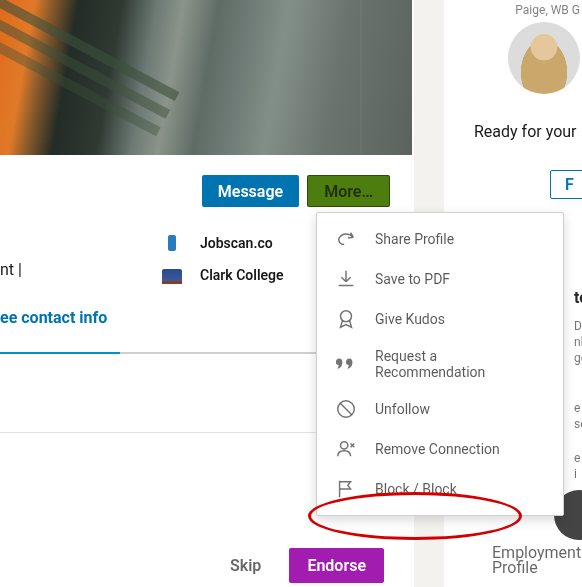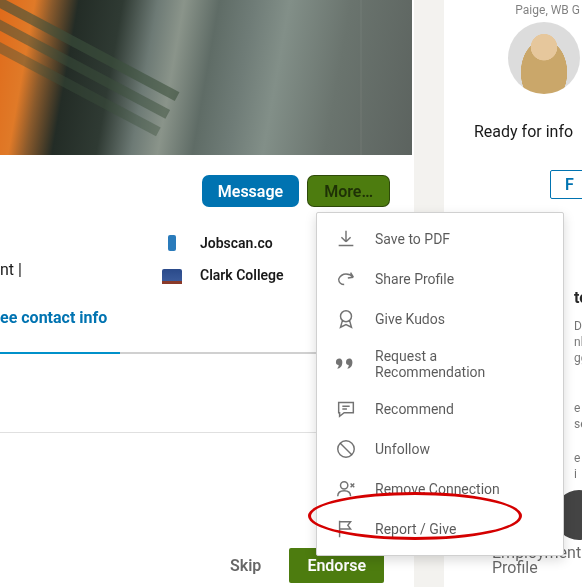--- a/index.html
+++ b/index.html
@@ -54,21 +54,21 @@
     display:flex;
     justify-content:flex-end;
     gap:8px;
     padding: 20px 24px 0 0;
   }
   .btn {
     height: 32px;
     padding: 0 16px;
     font-size: 16px;
     font-weight: 600;
-    border-radius: 7px;
+    border-radius: 2px;
     display:flex;
     align-items:center;
     cursor:pointer;
   }
   .btn-primary {
     background:#0073b1;
     color:#fff;
     border:none;
   }
   .btn-secondary {
@@ -157,21 +157,21 @@
     padding-left:20px;
   }
   .skip-btn{
     color: rgba(0,0,0,0.6);
     font-weight:600;
     font-size:16px;
     padding: 6px 12px;
     cursor:pointer;
   }
   .endorse-btn{
-    background:#4d7c0f;
+    background:#a21caf;
     color:#fff;
     font-weight:600;
     font-size:16px;
     padding: 8px 18px;
     border-radius:2px;
     cursor:pointer;
   }
 
   
   .right-col{
@@ -309,84 +309,77 @@
 
   <div class="skip-row">
     <div class="skip-btn">Skip</div>
     <div class="endorse-btn">Endorse</div>
   </div>
 </div>
 
 <div class="right-col">
   <div class="name-frag">Paige, WB G</div>
   <div class="avatar"></div>
-  <div class="ready-frag">Ready for info</div>
+  <div class="ready-frag">Ready for your</div>
   <div class="follow-frag">F</div>
   <div class="suggest-letter">to</div>
   <div class="grey-text-block" style="top:318px; white-space:pre;">De
 nk
 gg</div>
   <div class="grey-text-block" style="top:400px; white-space:pre;">e
 se</div>
   <div class="grey-text-block" style="top:450px; white-space:pre;">e
 i</div>
   <div class="avatar-small" style="top:490px;"></div>
   <div class="job-frag" style="top:545px; white-space:pre;">Employment
 Profile</div>
 </div>
 
 <div class="dropdown">
   <div class="dd-item">
     <svg viewBox="0 0 24 24">
+        <path class="dd-icon" d="M4 12c4-8 12-6 16-2l-3-5m3 5l-6 1M4 12c0 4 3 6 6 6"></path>
+      </svg>
+    <span>Share Profile</span>
+  </div>
+  <div class="dd-item">
+    <svg viewBox="0 0 24 24">
         <path class="dd-icon" d="M12 3v12m0 0l-5-5m5 5l5-5M4 19h16"></path>
       </svg>
     <span>Save to PDF</span>
-  </div>
-  <div class="dd-item">
-    <svg viewBox="0 0 24 24">
-        <path class="dd-icon" d="M4 12c4-8 12-6 16-2l-3-5m3 5l-6 1M4 12c0 4 3 6 6 6"></path>
-      </svg>
-    <span>Share Profile</span>
   </div>
   <div class="dd-item">
     <svg viewBox="0 0 24 24">
         <circle class="dd-icon" cx="12" cy="9" r="6"></circle>
         <path class="dd-icon" d="M8 14l-2 7 6-3 6 3-2-7"></path>
       </svg>
     <span>Give Kudos</span>
   </div>
   <div class="dd-item">
     <svg viewBox="0 0 24 24">
         <path class="dd-icon-fill" d="M5 6a4 4 0 0 0-4 4c0 2 1 3 3 3-0 3-2 4-2 4 4 0 6-3 6-7 0-2-1-4-3-4zM16 6a4 4 0 0 0-4 4c0 2 1 3 3 3 0 3-2 4-2 4 4 0 6-3 6-7 0-2-1-4-3-4z"></path>
       </svg>
     <span>Request a Recommendation</span>
-  </div>
-  <div class="dd-item">
-    <svg viewBox="0 0 24 24">
-        <path class="dd-icon" d="M4 5h16v11H10l-5 4v-4H4z"></path>
-        <path class="dd-icon" d="M8 9h8M8 12h5"></path>
-      </svg>
-    <span>Recommend</span>
   </div>
   <div class="dd-item">
     <svg viewBox="0 0 24 24">
         <circle class="dd-icon" cx="12" cy="12" r="9"></circle>
         <path class="dd-icon" d="M6 6l12 12"></path>
       </svg>
     <span>Unfollow</span>
   </div>
   <div class="dd-item">
     <svg viewBox="0 0 24 24">
         <circle class="dd-icon" cx="10" cy="8" r="4"></circle>
         <path class="dd-icon" d="M3 20c0-4 3-6 7-6s7 2 7 6"></path>
         <path class="dd-icon" d="M17 6l4 4m0-4l-4 4"></path>
       </svg>
     <span>Remove Connection</span>
   </div>
   <div class="dd-item">
     <svg viewBox="0 0 24 24">
         <path class="dd-icon" d="M5 3v18M5 4h12l-3 4 3 4H5"></path>
       </svg>
-    <span>Report / Give</span>
+    <span>Block / Block</span>
   </div>
 </div>
 
 <div class="red-circle"></div>
 
 </body></html>

